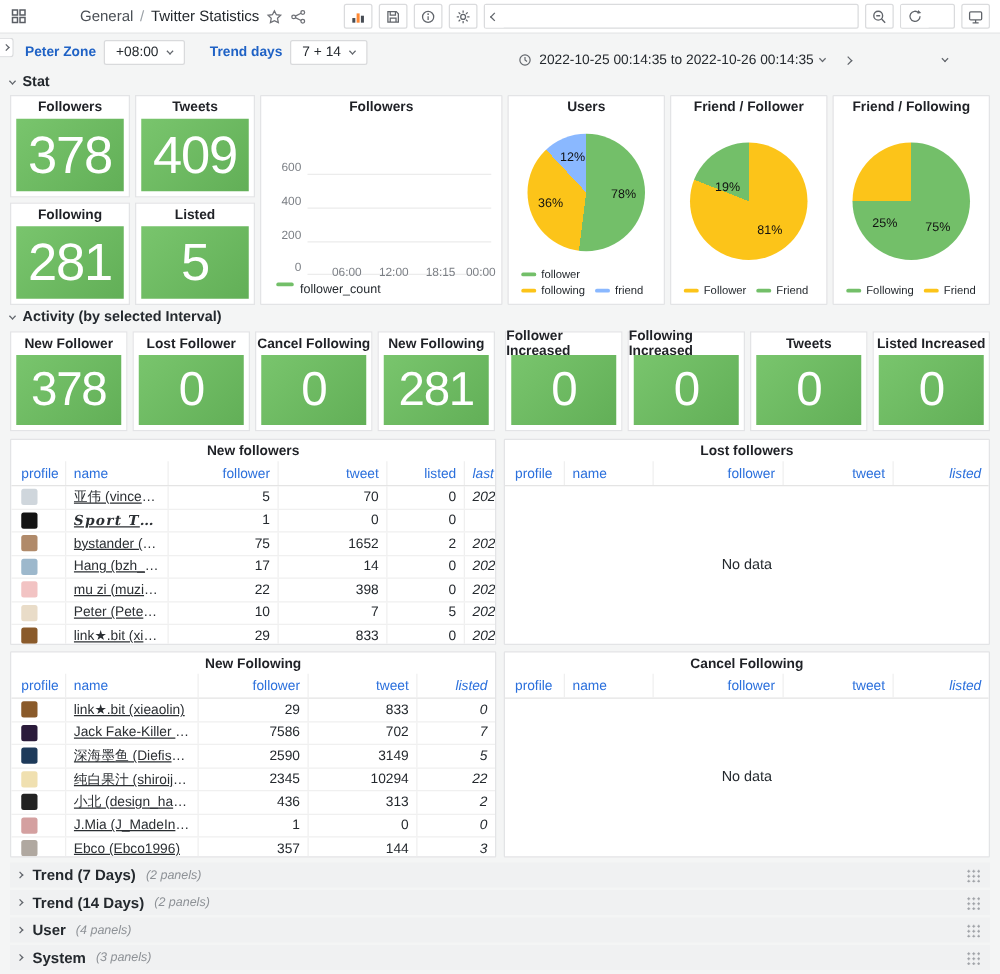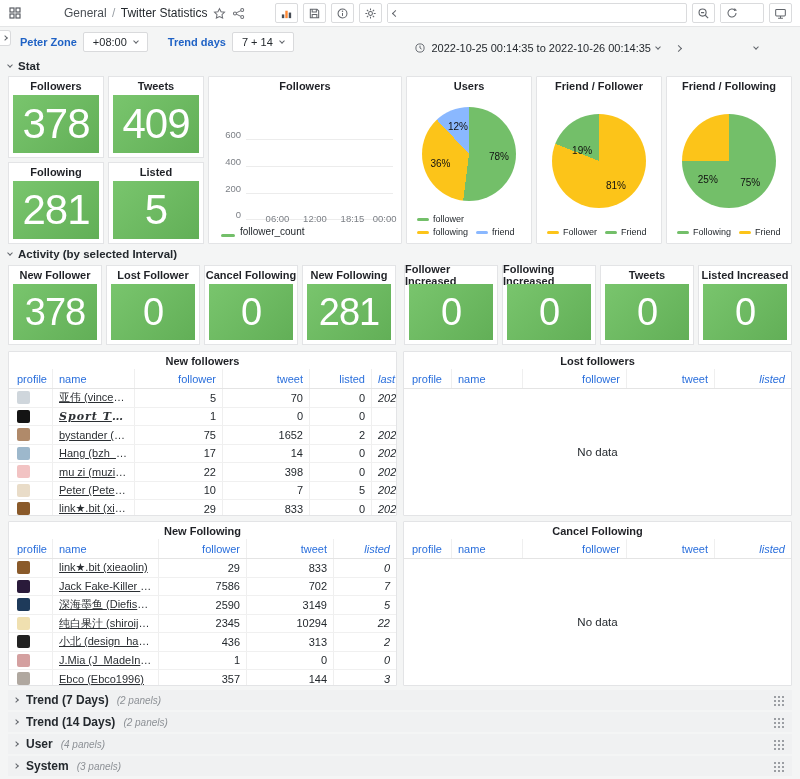--- a/index.html
+++ b/index.html
@@ -50,21 +50,21 @@
   .plot { position:relative; flex:1; margin:4px 8px 0 6px; }
   .gridrow { position:absolute; left:0; right:0; display:flex; align-items:flex-end; }
   .plot > .gridrow:nth-child(1){ top:27%; } .plot > .gridrow:nth-child(2){ top:51%; }
   .plot > .gridrow:nth-child(3){ top:75%; } .plot > .gridrow:nth-child(4){ top:98%; }
   .glabel { width:26px; text-align:right; font-size:9.5px; color:#7b7f85; margin-right:5px; }
   .gline { flex:1; height:1px; background:#ececec; }
   .xticks { position:relative; height:13px; margin:1px 8px 0 34px; flex:none; font-size:9.5px; color:#7b7f85; }
   .xticks span { position:absolute; top:1px; transform:translateX(-50%); }
   .xticks span:nth-child(1){ left:23%; } .xticks span:nth-child(2){ left:48%; }
   .xticks span:nth-child(3){ left:73%; } .xticks span:nth-child(4){ left:100%; transform:translateX(-85%);text-align:right; }
-  .chart-legend { display:flex; align-items:flex-end; gap:5px; padding:1px 8px 6px 12px; font-size:10px; color:#24292e; flex:none; }
+  .chart-legend { display:flex; align-items:flex-start; gap:5px; padding:1px 8px 6px 12px; font-size:10px; color:#24292e; flex:none; }
   .swatch { width:14px; height:3px; border-radius:2px; background:#73BF69; display:inline-block; }
 
   
   .pie-panel { flex:1; }
   .pie-wrap { flex:1; display:flex; align-items:center; justify-content:center; }
   .pie { width:94px; height:94px; border-radius:50%; position:relative; }
   .pie-label { position:absolute; transform:translate(-50%,-50%); font-size:10px; color:#111; }
   .pie-legend { display:flex; flex-wrap:wrap; gap:3px 8px; padding:0 8px 6px 10px; font-size:9px; color:#24292e; flex:none; }
   .pie-legend .li { display:flex; align-items:center; gap:4px; }
   .pie-legend .swatch { width:12px; }

